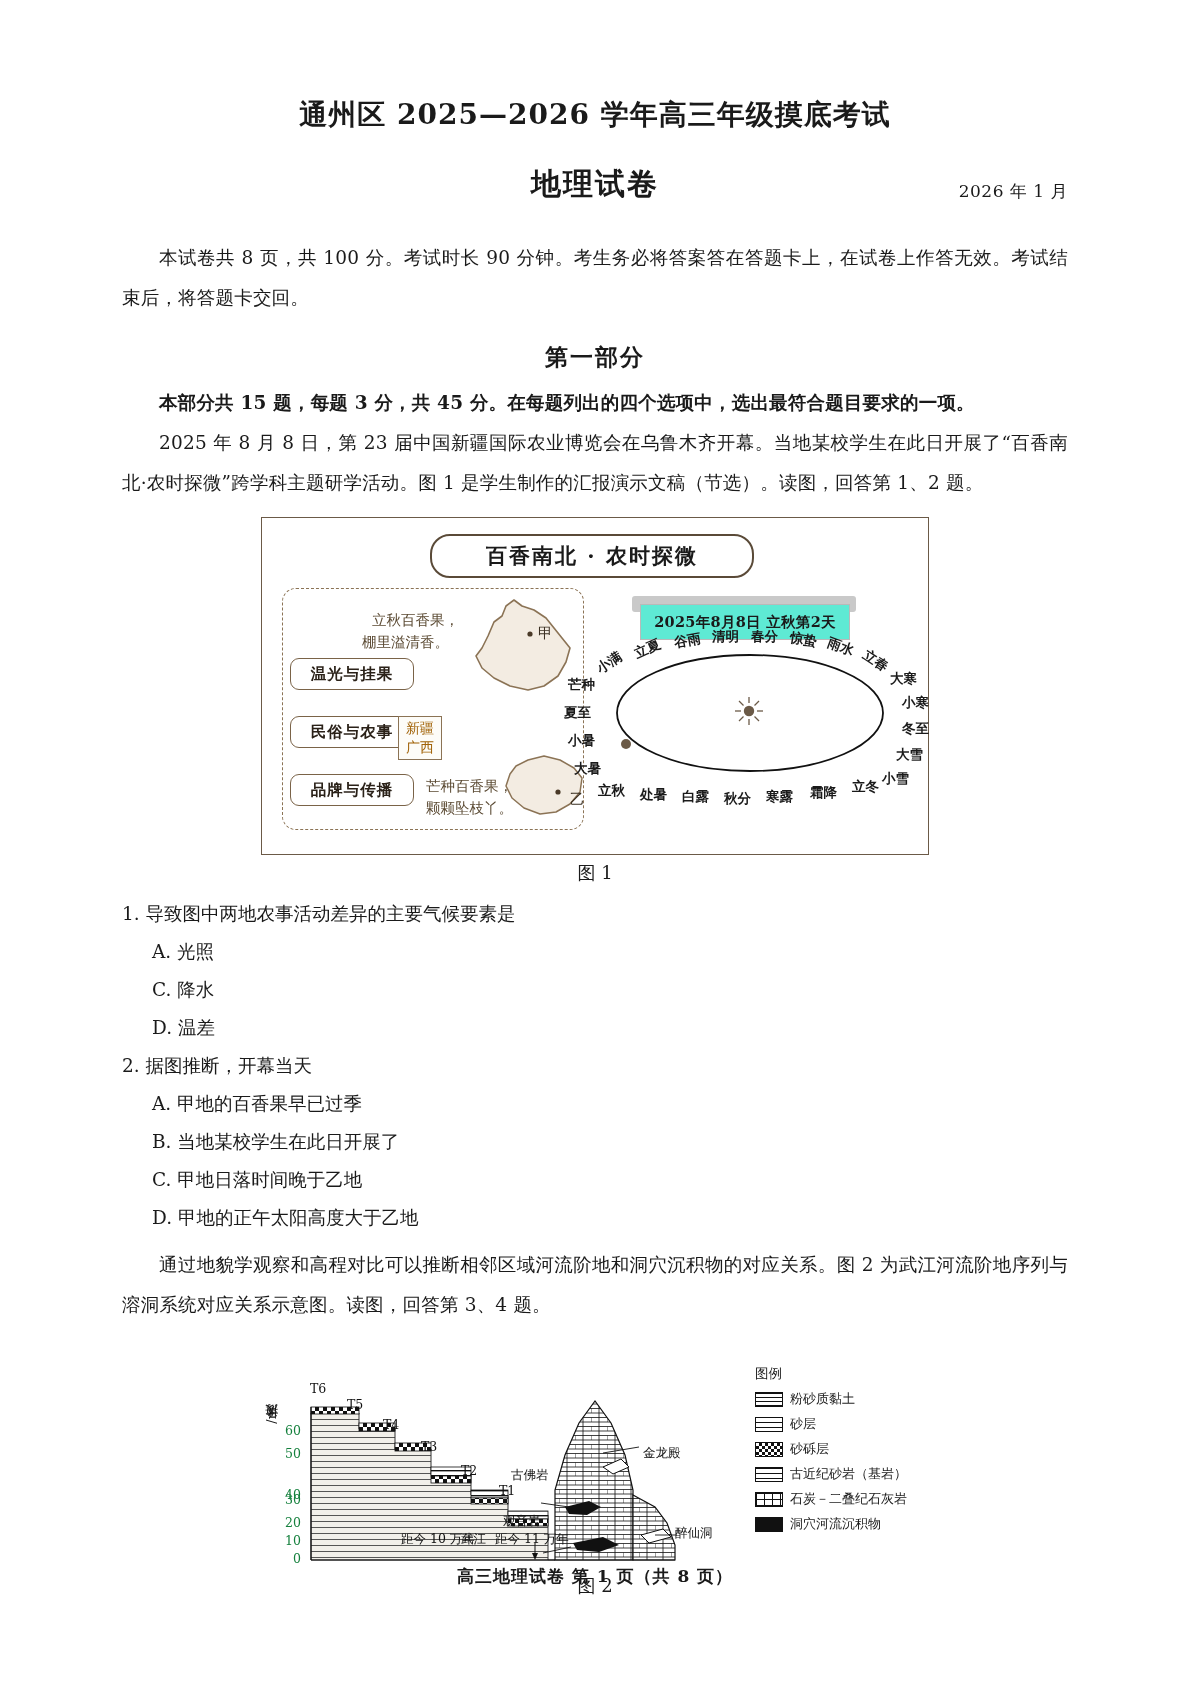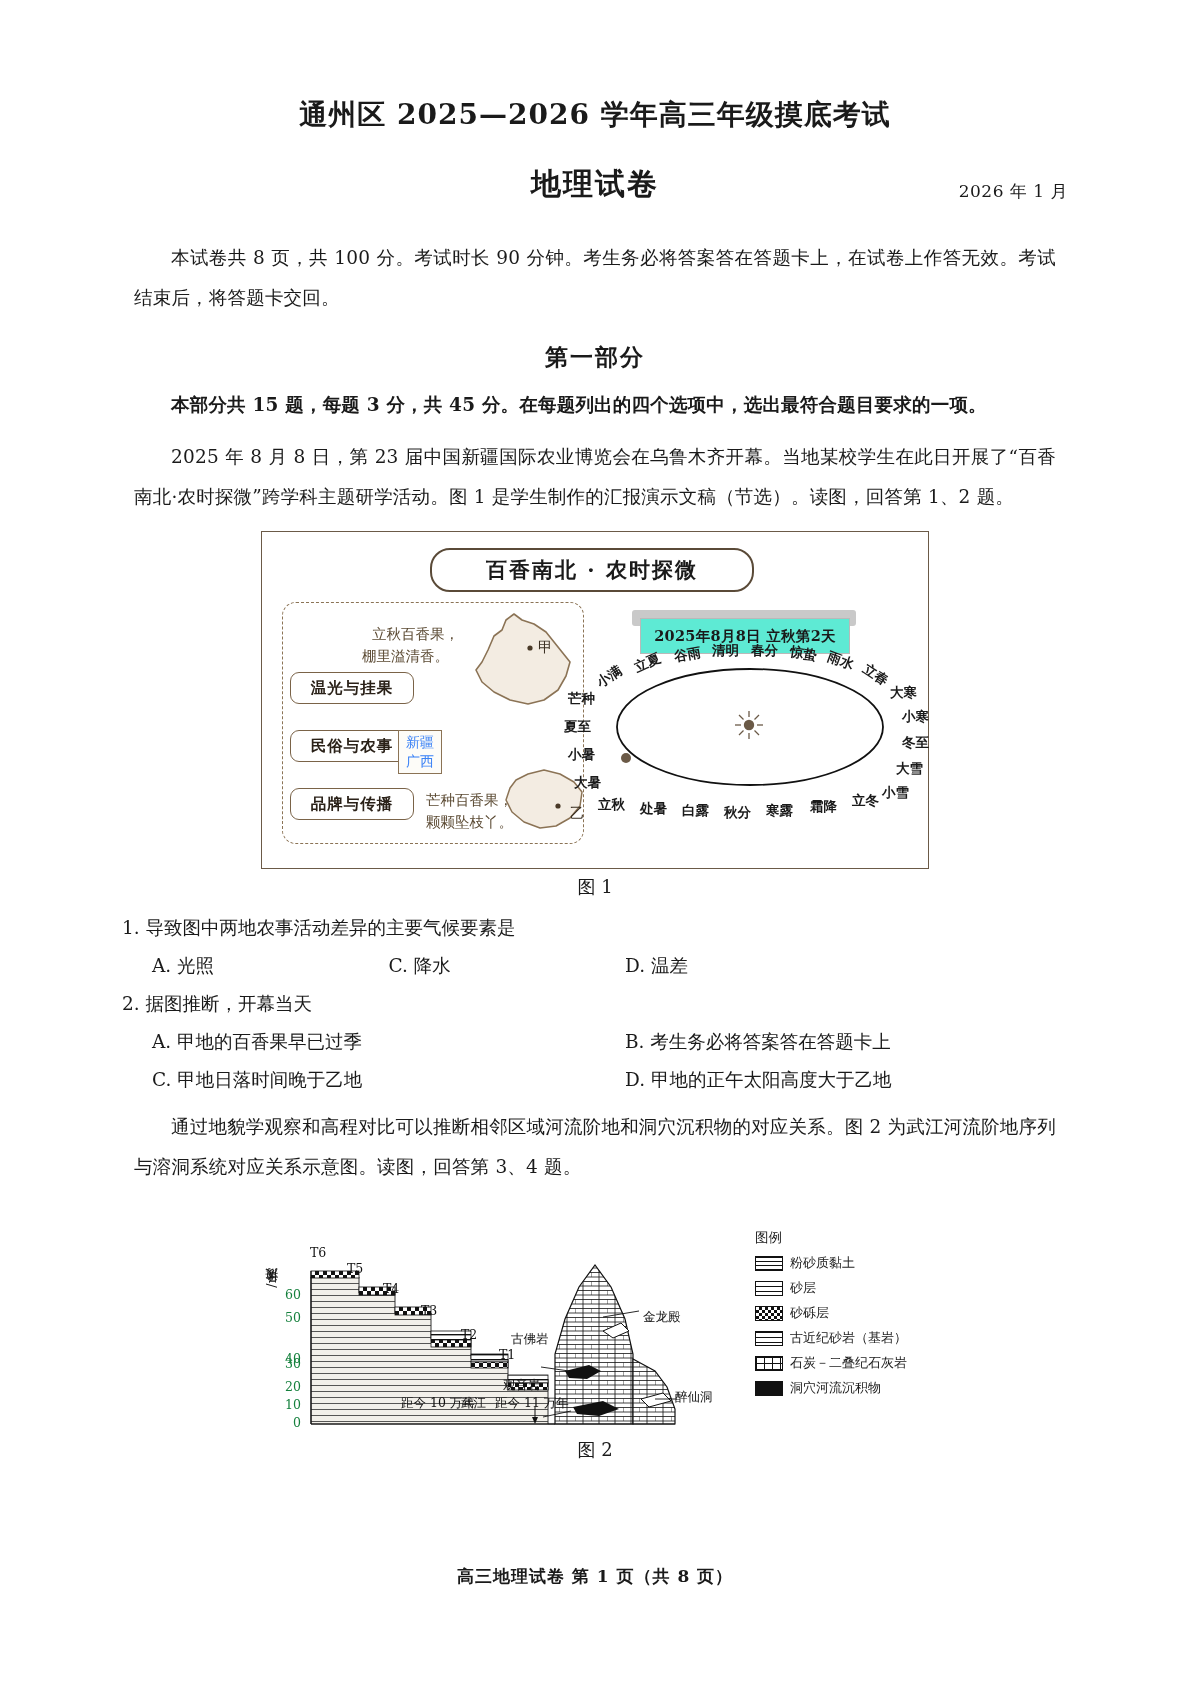--- a/index.html
+++ b/index.html
@@ -19,31 +19,31 @@
   .subject-title{
     text-align:center;font-size:30px;font-weight:bold;letter-spacing:2px;
   }
   .doc-date{
     position:absolute;right:122px;top:16px;font-size:17px;letter-spacing:.5px;
   }
 
   
   .body-wrap{margin:0 122px;}
   p.para{
-    font-size:18.5px;line-height:40px;margin:12px;text-align:justify;
+    font-size:18.5px;line-height:40px;margin:0;text-align:justify;
     letter-spacing:.2px;
   }
   p.indent{text-indent:2em;}
   .section-head{
     text-align:center;font-size:23px;font-weight:bold;margin:24px 0 10px 0;
     letter-spacing:2px;
   }
   .bold{font-weight:bold;}
   .q-line{font-size:18.5px;line-height:38px;margin:0;}
-  .opts{display:flex;font-size:18.5px;line-height:38px;}
+  .opts{display:flex;font-size:18.5px;line-height:38px;flex-direction:column;}
   .opts.four > div{width:25%;padding-left:30px;box-sizing:border-box;}
   .opts.two > div{width:50%;padding-left:30px;box-sizing:border-box;}
   .fig-cap{text-align:center;font-size:18px;margin:6px 0 10px 0;}
 
   
   .fig1{
     position:relative;margin:14px auto 0 auto;width:668px;height:338px;
     border:1.5px solid #6b5a47;background:#fff;box-sizing:border-box;
   }
   .fig1-title{
@@ -62,21 +62,21 @@
     font-size:15.5px;font-weight:bold;color:#2a2118;background:#fff;
     padding:0 9px;letter-spacing:1px;
   }
   .poem{
     position:absolute;font-size:14.5px;line-height:21px;color:#5b4a33;
     font-family:"DejaVu Serif","Liberation Serif",serif;white-space:nowrap;
   }
   .map-shape{position:absolute;}
   .region-box{
     position:absolute;border:1.4px solid #8b7355;background:#fdfcf8;
-    font-size:14px;line-height:19px;color:#3b82f6;text-align:center;
+    font-size:14px;line-height:19px;color:#a16207;text-align:center;
     padding:2px 7px;
   }
   .place-label{position:absolute;font-size:14.5px;color:#3a2f22;}
   .date-plaque{
     position:absolute;left:378px;top:86px;width:208px;height:34px;
     background:#5eead4;border:1px solid #b9b9b9;
     display:flex;align-items:center;justify-content:center;
     font-size:14.5px;font-weight:bold;color:#1a1a1a;letter-spacing:.3px;
   }
   .plaque-shadow{
@@ -233,21 +233,21 @@
     <p class="q-line">1. 导致图中两地农事活动差异的主要气候要素是</p>
     <div class="opts four">
       <div>A. 光照</div>
       <div>C. 降水</div>
       <div>D. 温差</div>
     </div>
 
     <p class="q-line">2. 据图推断，开幕当天</p>
     <div class="opts two">
       <div>A. 甲地的百香果早已过季</div>
-      <div>B. 考生务必将答案答在答题卡上</div>
+      <div>B. 当地某校学生在此日开展了</div>
     </div>
     <div class="opts two">
       <div>C. 甲地日落时间晚于乙地</div>
       <div>D. 甲地的正午太阳高度大于乙地</div>
     </div>
 
     <p class="para indent" style="margin-top:8px">通过地貌学观察和高程对比可以推断相邻区域河流阶地和洞穴沉积物的对应关系。图 2 为武江河流阶地序列与溶洞系统对应关系示意图。读图，回答第 3、4 题。</p>
   </div>
 
   <div class="fig2">

